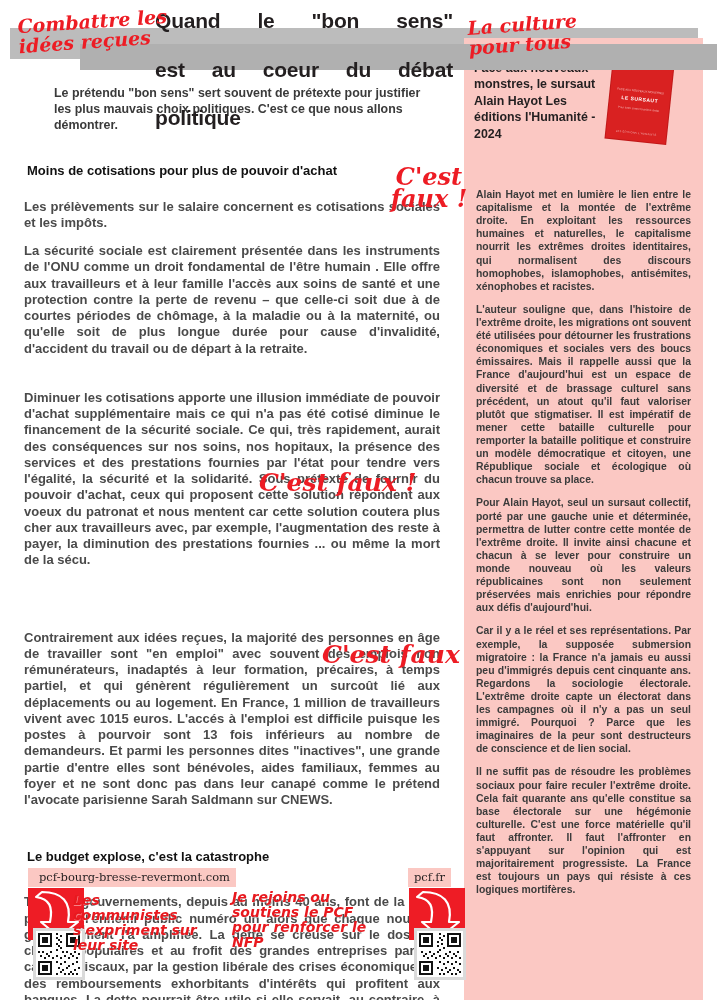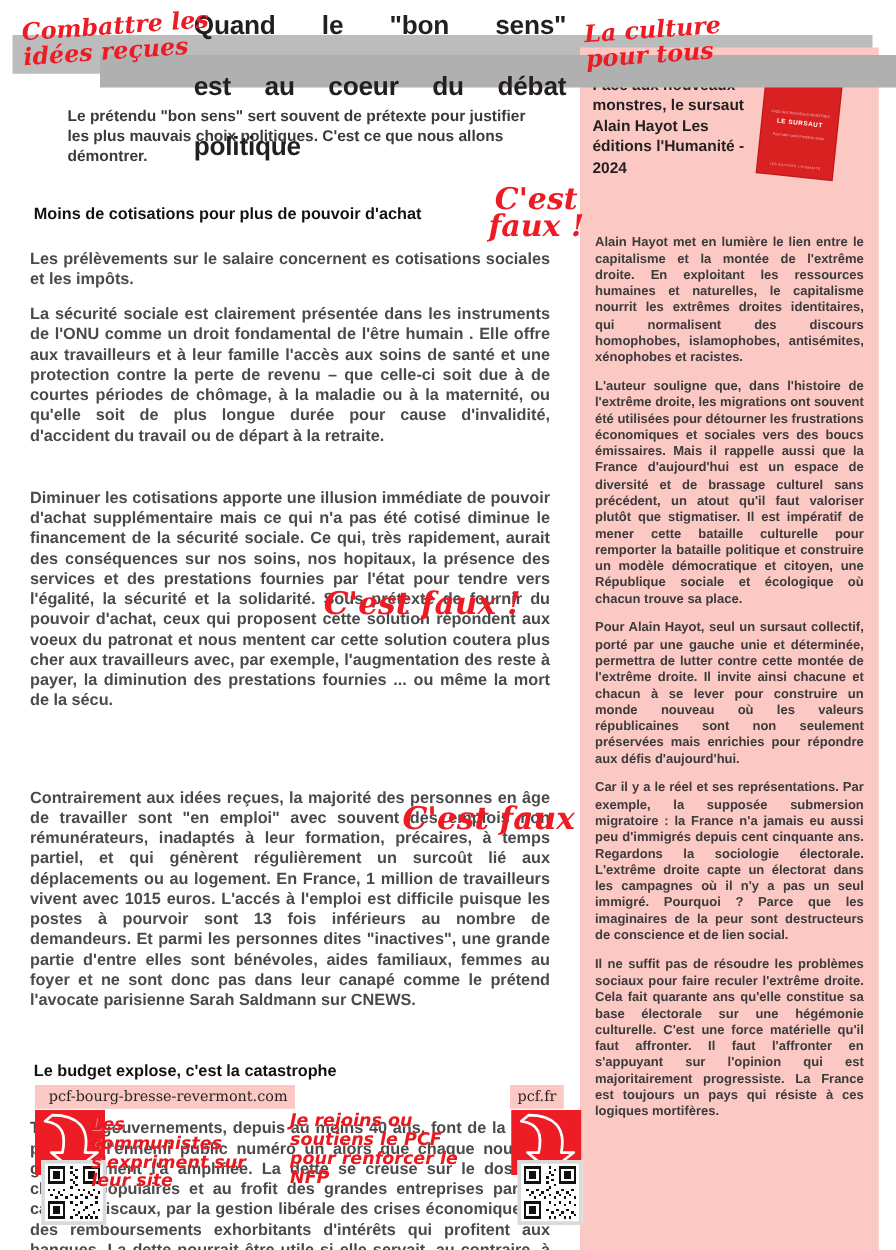--- a/index.html
+++ b/index.html
@@ -119,21 +119,21 @@
     position: absolute;
     font-family: "DejaVu Serif", "Liberation Serif", serif;
     font-style: italic;
     font-weight: bold;
     color: #ed1c24;
     white-space: nowrap;
     line-height: 1;
   }
   #cfaux-1 {
     left: 378px;
-    top: 62px;
+    top: 80px;
     font-size: 24px;
     width: 78px;
     line-height: 0.92;
     white-space: normal;
     text-align: center;
   }
   #cfaux-2 { left: 247px; top: 384px; font-size: 25px; }
   #cfaux-3 { left: 310px; top: 556px; font-size: 25px; }
 
   

